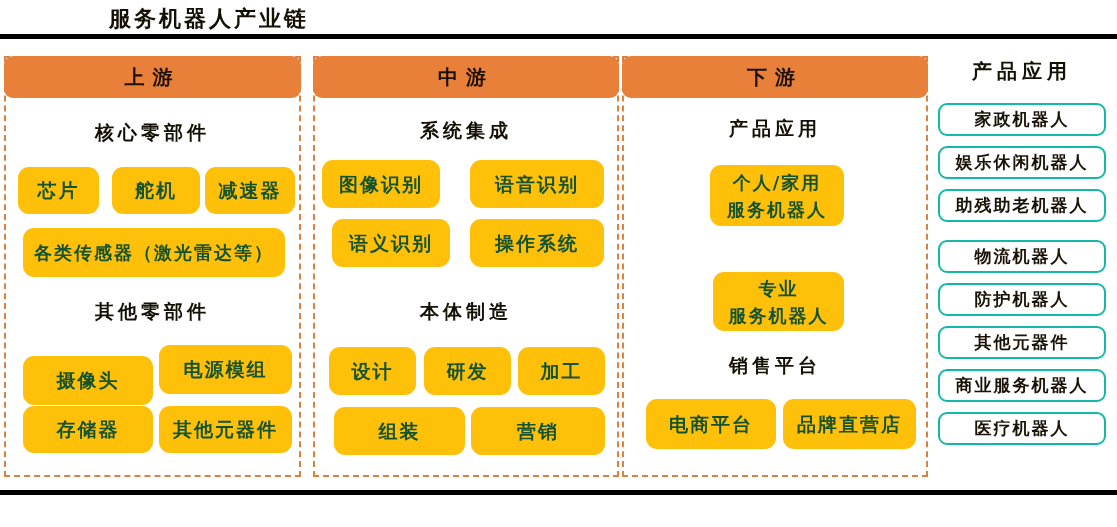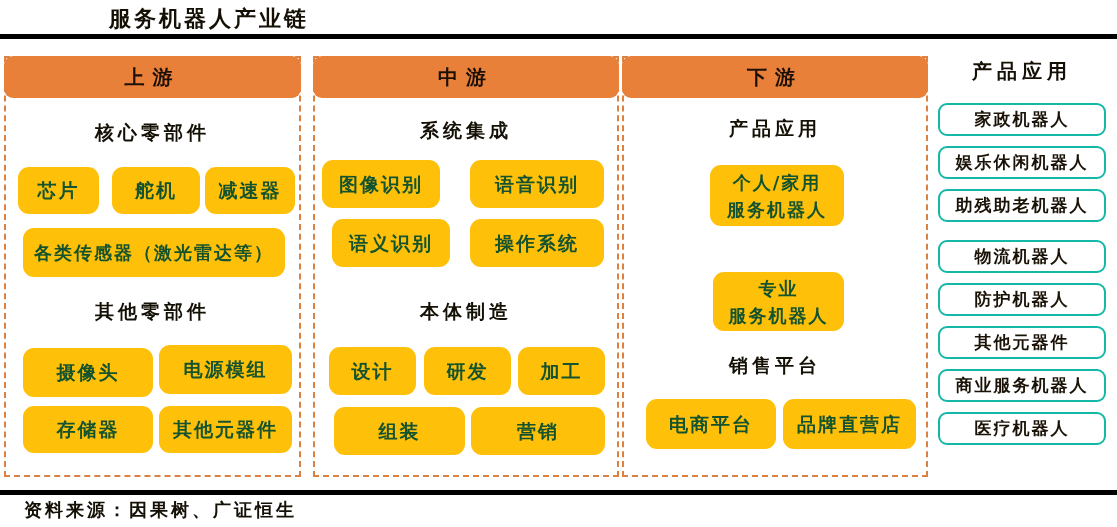--- a/index.html
+++ b/index.html
@@ -46,21 +46,21 @@
   <div class="rule rule-top"></div>
 
   <div class="col" style="left:4px;width:297px;">
     <div class="col-header">上游</div>
     <div class="sec-heading" style="top:62px;">核心零部件</div>
     <div class="ybox" style="left:12px;top:109px;width:81px;height:47px;">芯片</div>
     <div class="ybox" style="left:106px;top:109px;width:88px;height:47px;">舵机</div>
     <div class="ybox" style="left:199px;top:109px;width:90px;height:47px;">减速器</div>
     <div class="ybox" style="left:17px;top:170px;width:262px;height:49px;font-size:18px;">各类传感器（激光雷达等）</div>
     <div class="sec-heading" style="top:241px;">其他零部件</div>
-    <div class="ybox" style="left:17px;top:290px;width:130px;height:49px;">摄像头</div>
+    <div class="ybox" style="left:17px;top:298px;width:130px;height:49px;">摄像头</div>
     <div class="ybox" style="left:153px;top:287px;width:133px;height:49px;">电源模组</div>
     <div class="ybox" style="left:17px;top:348px;width:130px;height:47px;">存储器</div>
     <div class="ybox" style="left:153px;top:348px;width:133px;height:47px;">其他元器件</div>
   </div>
 
   <div class="col" style="left:313px;width:306px;">
     <div class="col-header">中游</div>
     <div class="sec-heading" style="top:60px;">系统集成</div>
     <div class="ybox" style="left:7px;top:102px;width:118px;height:48px;">图像识别</div>
     <div class="ybox" style="left:155px;top:102px;width:134px;height:48px;">语音识别</div>
@@ -92,15 +92,14 @@
     <div class="abox" style="top:90px;">娱乐休闲机器人</div>
     <div class="abox" style="top:133px;">助残助老机器人</div>
     <div class="abox" style="top:184px;">物流机器人</div>
     <div class="abox" style="top:227px;">防护机器人</div>
     <div class="abox" style="top:270px;">其他元器件</div>
     <div class="abox" style="top:313px;">商业服务机器人</div>
     <div class="abox" style="top:356px;">医疗机器人</div>
   </div>
 
   <div class="rule rule-bottom"></div>
-  <div class="source">资料来源：因果树、广证恒生</div>
 
 </div>
 
 </body></html>

